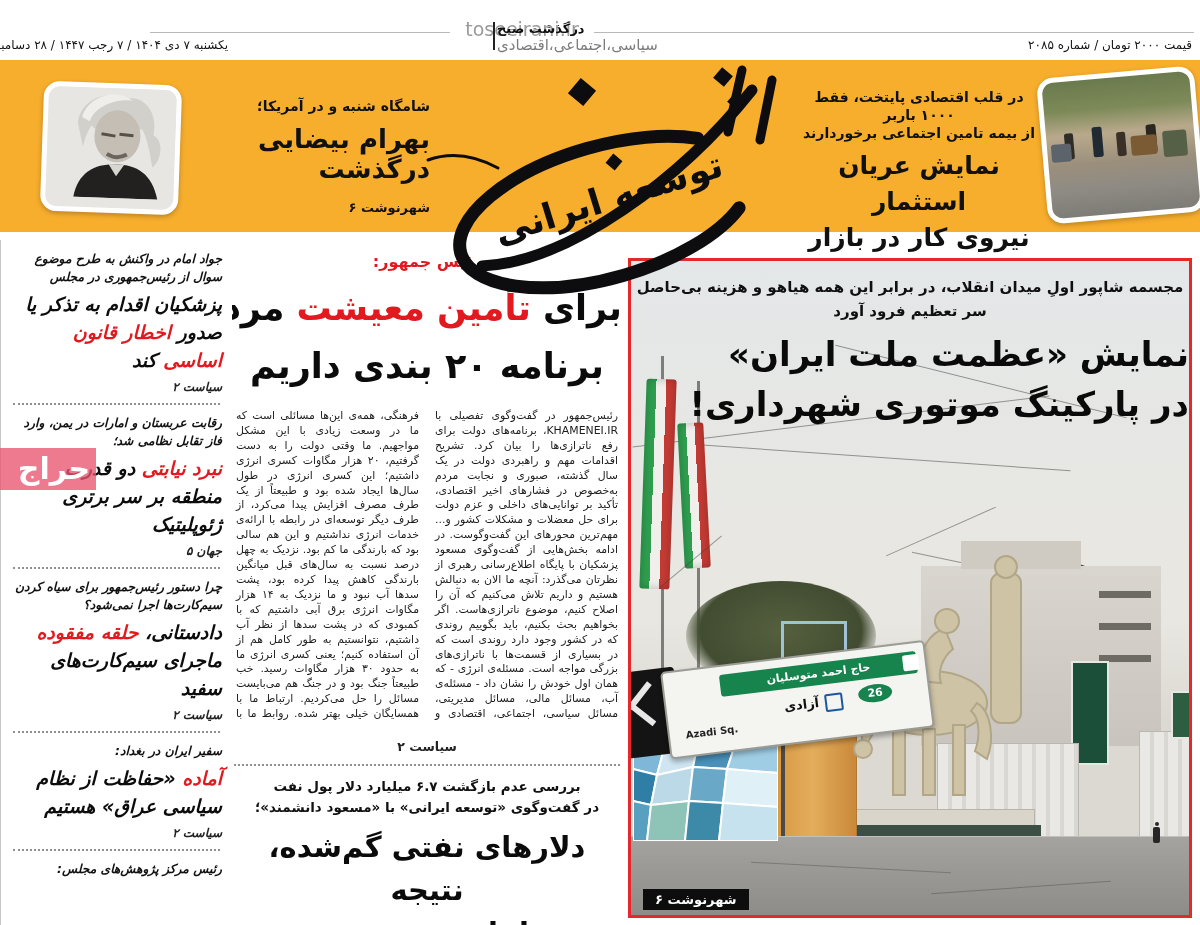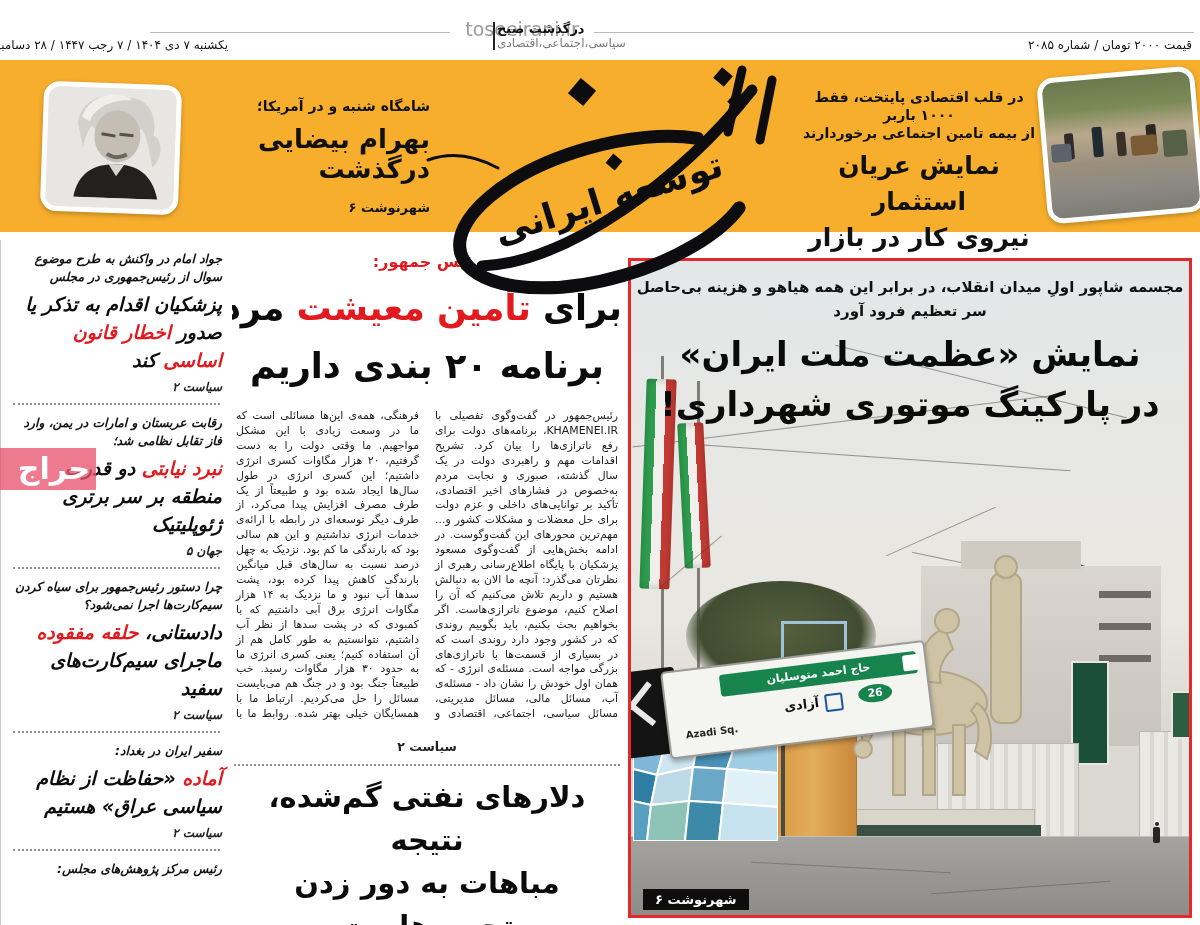--- a/index.html
+++ b/index.html
@@ -6,21 +6,21 @@
   .page{position:relative;width:1200px;height:925px;background:#fff;overflow:hidden;
         font-family:"DejaVu Sans",sans-serif;direction:rtl;}
   
   .topbar{position:absolute;left:0;top:0;width:1200px;height:60px;background:#fff;}
   .hairline{position:absolute;top:32px;height:1px;background:#b9b9b9;}
   .dateline{position:absolute;right:972px;left:8px;top:38px;font-size:12px;color:#111;text-align:left;direction:rtl;white-space:nowrap;}
   .siteurl{position:absolute;left:452px;top:18px;width:140px;text-align:center;font-size:19px;color:#9a9a9a;background:#fff;direction:ltr;}
   .priceline{position:absolute;left:0px;top:38px;width:1192px;text-align:right;font-size:12px;color:#111;white-space:nowrap;direction:rtl;}
   .papermeta{position:absolute;left:497px;top:22px;width:210px;text-align:left;line-height:1.15;}
   .papermeta .ptype{font-size:13px;font-weight:bold;color:#111;}
-  .papermeta .pfields{font-size:12px;color:#7c7c7c;}
+  .papermeta .pfields{font-size:15px;color:#7c7c7c;}
   .pm-bar{position:absolute;left:493px;top:22px;width:2px;height:28px;background:#222;}
   
   .banner{position:absolute;left:0;top:60px;width:1200px;height:172px;background:#f7ae2d;}
   .photocard{position:absolute;background:#fff;border-radius:16px;padding:5px;box-shadow:0 2px 5px rgba(0,0,0,.25);}
   .photocard .inner{width:100%;height:100%;border-radius:11px;overflow:hidden;position:relative;}
   .beyzai{left:42px;top:23px;width:128px;height:120px;transform:rotate(2deg);}
   .beyzai .inner{background:#e7e6e3;}
   .bazaar{left:1042px;top:12px;width:148px;height:136px;transform:rotate(-5deg);}
   .bazaar .inner{background:linear-gradient(180deg,#6b7a4e 0%,#7d8a58 22%,#b9a98c 40%,#9b8f7c 62%,#8e8b84 80%,#7e7c76 100%);}
   .fig{position:absolute;background:#2e2b28;border-radius:2px;}
@@ -52,21 +52,21 @@
   .iv-body{direction:rtl;text-align:justify;margin-top:14px;height:322px;overflow:hidden;
            column-count:2;column-gap:16px;font-size:10.9px;line-height:14.9px;color:#1c1c1c;padding:0 4px;}
   .iv-ref{font-size:12.5px;font-weight:bold;color:#222;margin-top:8px;}
   .cdots{border-top:2px dotted #8f8f8f;margin:10px 2px;}
   .dl-kicker{font-size:13.5px;font-weight:bold;color:#111;line-height:21px;}
   .dl-head{font-size:29px;font-weight:bold;color:#0b0b0b;line-height:43px;margin-top:8px;}
   
   .feature{position:absolute;left:628px;top:258px;width:564px;height:660px;border:3px solid #e5282c;
            box-sizing:border-box;background:linear-gradient(180deg,#e4e7e8 0%,#e9e7e1 55%,#dcd9d3 70%);overflow:hidden;}
   .ft-kicker{position:absolute;left:0;top:14px;width:100%;text-align:center;font-size:15px;font-weight:bold;color:#101010;line-height:24px;z-index:9;}
-  .ft-head{position:absolute;left:0;top:68px;width:100%;text-align:center;font-size:34px;font-weight:bold;color:#0a0a0a;line-height:50px;z-index:9;}
+  .ft-head{position:absolute;left:0;top:68px;width:100%;text-align:right;font-size:34px;font-weight:bold;color:#0a0a0a;line-height:50px;z-index:9;}
   .cable{position:absolute;height:1px;background:rgba(40,40,40,.45);}
   .pole{position:absolute;width:3px;background:#7e7d79;}
   .flag{position:absolute;border-radius:3px;
         background:linear-gradient(90deg,#2f9e4f 0 33%,#f0efeb 33% 66%,#c43b34 66% 100%);
         box-shadow:inset 0 0 8px rgba(0,0,0,.25);}
   .treeblob{position:absolute;border-radius:50%;background:radial-gradient(ellipse at 50% 45%,#55603f 0%,#424c31 60%,rgba(60,70,45,0) 75%);}
   .branch{position:absolute;height:1px;background:rgba(70,65,55,.5);}
   .building{position:absolute;background:linear-gradient(180deg,#d9d5cf,#c9c4bd);}
   .ledge{position:absolute;background:#6e6a64;}
   .containers{position:absolute;background:repeating-linear-gradient(90deg,#e9e8e4 0 10px,#d8d7d2 10px 14px);border:1px solid #b9b7b1;}
@@ -222,20 +222,24 @@
 
   <section class="centercol">
     <div class="iv-kicker">رئیس جمهور:</div>
     <div class="iv-head">
       <div><span>برای </span><span class="red">تأمین معیشت</span><span> مردم</span></div>
       <div>برنامه ۲۰ بندی داریم</div>
     </div>
     <div class="iv-body">رئیس‌جمهور در گفت‌وگوی تفصیلی با KHAMENEI.IR، برنامه‌های دولت برای رفع ناترازی‌ها را بیان کرد. تشریح اقدامات مهم و راهبردی دولت در یک سال گذشته، صبوری و نجابت مردم به‌خصوص در فشارهای اخیر اقتصادی، تأکید بر توانایی‌های داخلی و عزم دولت برای حل معضلات و مشکلات کشور و... مهم‌ترین محورهای این گفت‌وگوست. در ادامه بخش‌هایی از گفت‌وگوی مسعود پزشکیان با پایگاه اطلاع‌رسانی رهبری از نظرتان می‌گذرد: آنچه ما الان به دنبالش هستیم و داریم تلاش می‌کنیم که آن را اصلاح کنیم، موضوع ناترازی‌هاست. اگر بخواهیم بحث بکنیم، باید بگوییم روندی که در کشور وجود دارد روندی است که در بسیاری از قسمت‌ها با ناترازی‌های بزرگی مواجه است. مسئله‌ی انرژی - که همان اول خودش را نشان داد - مسئله‌ی آب، مسائل مالی، مسائل مدیریتی، مسائل سیاسی، اجتماعی، اقتصادی و فرهنگی، همه‌ی این‌ها مسائلی است که ما در وسعت زیادی با این مشکل مواجهیم. ما وقتی دولت را به دست گرفتیم، ۲۰ هزار مگاوات کسری انرژی داشتیم؛ این کسری انرژی در طول سال‌ها ایجاد شده بود و طبیعتاً از یک طرف مصرف افزایش پیدا می‌کرد، از طرف دیگر توسعه‌ای در رابطه با ارائه‌ی خدمات انرژی نداشتیم و این هم سالی بود که بارندگی ما کم بود. نزدیک به چهل درصد نسبت به سال‌های قبل میانگین بارندگی کاهش پیدا کرده بود، پشت سدها آب نبود و ما نزدیک به ۱۴ هزار مگاوات انرژی برق آبی داشتیم که با کمبودی که در پشت سدها از نظر آب داشتیم، نتوانستیم به طور کامل هم از آن استفاده کنیم؛ یعنی کسری انرژی ما به حدود ۳۰ هزار مگاوات رسید. خب طبیعتاً جنگ بود و در جنگ هم می‌بایست مسائل را حل می‌کردیم. ارتباط ما با همسایگان خیلی بهتر شده. روابط ما با کشورهای همسایه در خیلی از زمینه‌ها، چه فرهنگی، چه علمی، چه اقتصادی توسعه پیدا کرده. با آذربایجان، با ازبکستان، با ترکمنستان، با افغانستان، با پاکستان، با عراق، با ترکیه و در خلیج فارس هم با عمان و امارات و قطر و مانند این‌ها روند ارتباطات خیلی بهتر شده. علی‌رغم همه‌ی این مشکلاتی که هست، مسیر ارتباطات بین‌المللی‌مان دارد افزایش پیدا می‌کند. با چین و روسیه و قزاقستان و قرقیزستان و تاجیکستان، ارتباطات خیلی خوبی برقرار شده. الان داریم مسیرها را اصلاح می‌کنیم...</div>
     <div class="iv-ref">سیاست ۲</div>
     <div class="cdots"></div>
+    <div class="dl-kicker">
+      <div>بررسی عدم بازگشت ۶.۷ میلیارد دلار پول نفت</div>
+      <div>در گفت‌وگوی «توسعه ایرانی» با «مسعود دانشمند»؛</div>
+    </div>
     <div class="dl-head">
       <div>دلارهای نفتی گم‌شده، نتیجه</div>
       <div>مباهات به دور زدن تحریم‌هاست</div>
     </div>
 
   </section>
 
   <section class="feature">
 
     <div class="cable" style="left:0;top:160px;width:420px;transform:rotate(-7deg);"></div>

